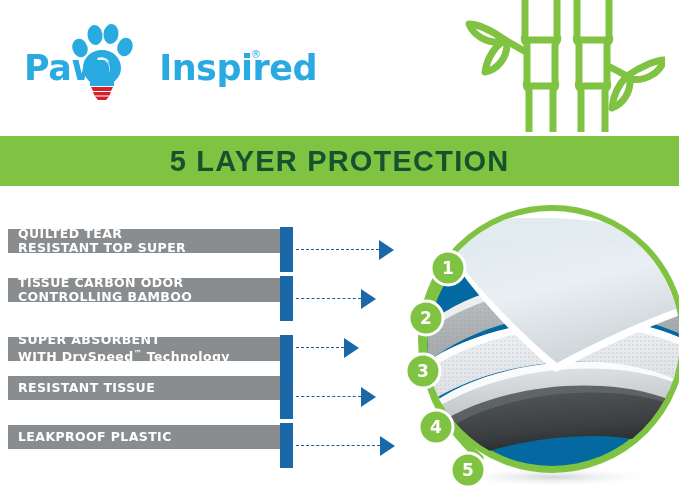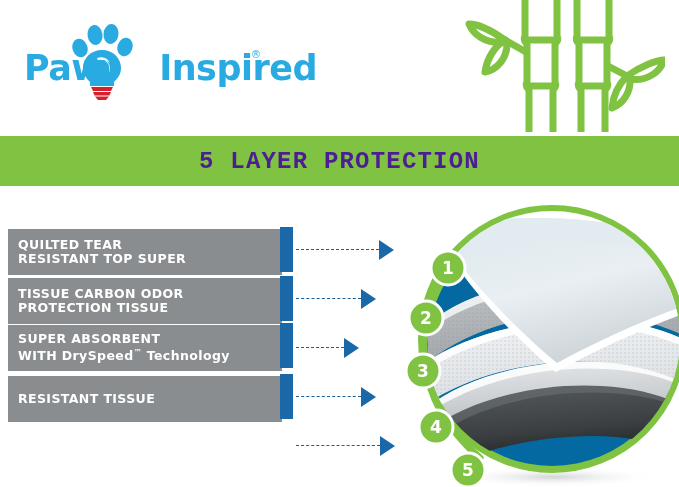--- a/index.html
+++ b/index.html
@@ -68,40 +68,40 @@
     left: 0;
     top: 136px;
     width: 679px;
     height: 50px;
     background: #80C342;
     display: flex;
     align-items: center;
     justify-content: center;
   }
   #banner-title {
-    color: #4c1d95;
-    font-size: 24px;
+    color: #14532d;
+    font-size: 29px;
     font-weight: bold;
     letter-spacing: 1.2px;
-    font-family: Liberation Mono, monospace;
+    font-family: Liberation Sans, sans-serif;
   }
 
   
   .bar-row {
     position: absolute;
     left: 8px;
     width: 285px;
     height: 41px;
   }
   .bar-body {
     position: absolute;
     left: 0;
     top: 0;
     width: 274px;
-    height: 46px;
+    height: 24px;
     background: #8A8D8F;
     display: flex;
     flex-direction: column;
     justify-content: center;
     padding-left: 10px;
   }
   .bar-tab {
     position: absolute;
     right: 0;
     top: -2px;
@@ -228,30 +228,30 @@
     <div class="bar-tab"></div>
   </div>
   <div class="connector" style="left:296px; top:240px; width:98px;">
     <div class="dash" style="width:83px;"></div>
     <div class="arrowhead" style="left:83px;"></div>
   </div>
 
   <div class="bar-row" style="top:278px;">
     <div class="bar-body">
       <div class="bar-line">TISSUE CARBON ODOR</div>
-      <div class="bar-line">PROTECTION TISSUE</div>
+      <div class="bar-line">CONTROLLING BAMBOO</div>
     </div>
     <div class="bar-tab"></div>
   </div>
   <div class="connector" style="left:296px; top:289px; width:88px;">
     <div class="dash" style="width:65px;"></div>
     <div class="arrowhead" style="left:65px;"></div>
   </div>
 
-  <div class="bar-row" style="top:325px;">
+  <div class="bar-row" style="top:337px;">
     <div class="bar-body">
       <div class="bar-line">SUPER ABSORBENT</div>
       <div class="bar-line"><span>WITH </span><span class="italic" style="">DrySpeed</span><span class="tm">™</span><span style=""> Technology</span></div>
     </div>
     <div class="bar-tab"></div>
   </div>
   <div class="connector" style="left:296px; top:338px; width:78px;">
     <div class="dash" style="width:48px;"></div>
     <div class="arrowhead" style="left:48px;"></div>
   </div>
@@ -260,20 +260,26 @@
     <div class="bar-body">
       <div class="bar-line">RESISTANT TISSUE</div>
     </div>
     <div class="bar-tab"></div>
   </div>
   <div class="connector" style="left:296px; top:387px; width:90px;">
     <div class="dash" style="width:65px;"></div>
     <div class="arrowhead" style="left:65px;"></div>
   </div>
 
+  <div class="bar-row" style="top:425px;">
+    <div class="bar-body">
+      <div class="bar-line">LEAKPROOF PLASTIC</div>
+    </div>
+    <div class="bar-tab"></div>
+  </div>
   <div class="connector" style="left:296px; top:436px; width:100px;">
     <div class="dash" style="width:84px;"></div>
     <div class="arrowhead" style="left:84px;"></div>
   </div>
 
   <div id="diagram">
     <svg width="275" height="291" viewBox="0 0 275 291">
       <defs>
         <clipPath id="circleClip">
           <circle cx="148" cy="143" r="128"></circle>

